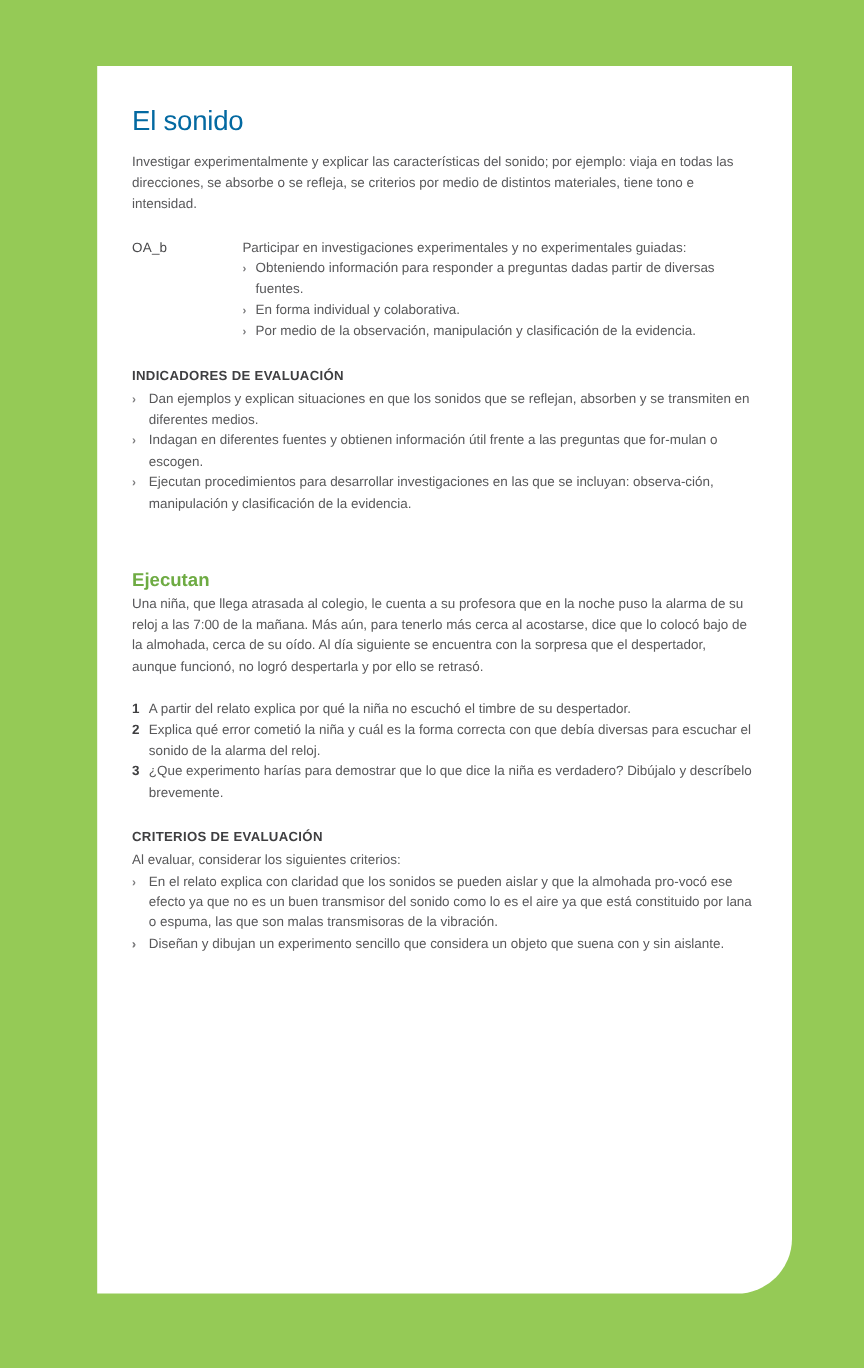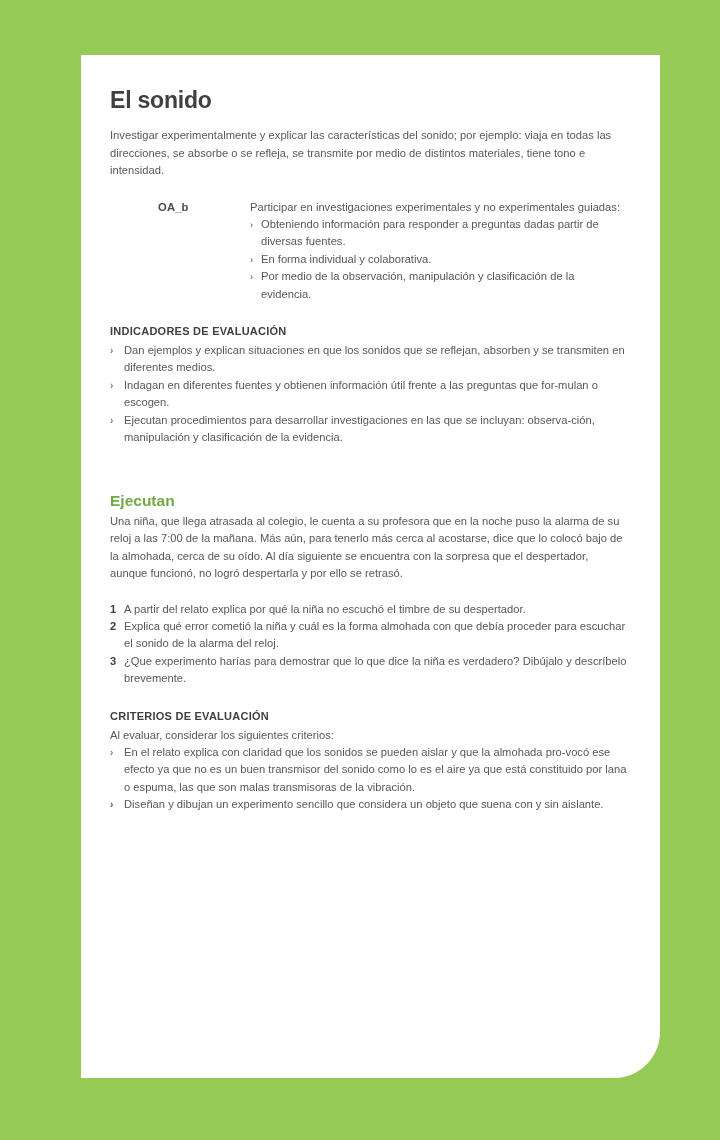--- a/index.html
+++ b/index.html
@@ -27,22 +27,22 @@
   }
   .inner {
     position: absolute;
     left: 29px;
     top: 33px;
     width: 517px;
   }
 
   .doc-title {
     font-size: 23px;
-    font-weight: bold;
-    color: #404040;
+    font-weight: normal;
+    color: #0369a1;
     letter-spacing: -0.2px;
     margin: 0 0 14px 0;
     line-height: 1.1;
   }
 
   .oa-code {
     font-size: 15.5px;
     font-weight: bold;
     color: #6eab43;
     letter-spacing: 0.1px;
@@ -59,27 +59,26 @@
   }
 
   
   .oab-block {
     margin-top: 19px;
     display: flex;
     align-items: flex-start;
   }
   .oab-label {
     font-size: 11.2px;
-    font-weight: bold;
+    font-weight: normal;
     color: #4b4b4d;
     width: 52px;
     flex: 0 0 52px;
     line-height: 17.4px;
     letter-spacing: 0.2px;
-    margin-left: 48px;
   }
   .oab-body {
     flex: 1 1 auto;
     margin-left: 40px;
   }
   .oab-intro {
     font-size: 11.2px;
     color: #58585a;
     line-height: 17.4px;
   }
@@ -170,21 +169,21 @@
   .crit-list li .chev { font-size: 10px; }
 </style>
 </head>
 <body>
 
 <div class="page">
   <div class="inner">
 
     <h1 class="doc-title">El sonido</h1>
 
-    <p class="body-text">Investigar experimentalmente y explicar las características del sonido; por ejemplo: viaja en todas las direcciones, se absorbe o se refleja, se transmite por medio de distintos materiales, tiene tono e intensidad.</p>
+    <p class="body-text">Investigar experimentalmente y explicar las características del sonido; por ejemplo: viaja en todas las direcciones, se absorbe o se refleja, se criterios por medio de distintos materiales, tiene tono e intensidad.</p>
 
     <div class="oab-block">
       <div class="oab-label">OA_b</div>
       <div class="oab-body">
         <div class="oab-intro">Participar en investigaciones experimentales y no experimentales guiadas:</div>
         <ul class="chev-list oab-sub">
           <li><span class="chev">›</span><span>Obteniendo información para responder a preguntas dadas partir de diversas fuentes.</span></li>
           <li><span class="chev">›</span><span>En forma individual y colaborativa.</span></li>
           <li><span class="chev">›</span><span>Por medio de la observación, manipulación y clasificación de la evidencia.</span></li>
         </ul>
@@ -196,21 +195,21 @@
       <li><span class="chev">›</span><span>Dan ejemplos y explican situaciones en que los sonidos que se reflejan, absorben y se transmiten en diferentes medios.</span></li>
       <li><span class="chev">›</span><span>Indagan en diferentes fuentes y obtienen información útil frente a las preguntas que for-mulan o escogen.</span></li>
       <li><span class="chev">›</span><span>Ejecutan procedimientos para desarrollar investigaciones en las que se incluyan: observa-ción, manipulación y clasificación de la evidencia.</span></li>
     </ul>
 
     <h2 class="act-head">Ejecutan</h2>
     <p class="body-text">Una niña, que llega atrasada al colegio, le cuenta a su profesora que en la noche puso la alarma de su reloj a las 7:00 de la mañana. Más aún, para tenerlo más cerca al acostarse, dice que lo colocó bajo de la almohada, cerca de su oído. Al día siguiente se encuentra con la sorpresa que el despertador, aunque funcionó, no logró despertarla y por ello se retrasó.</p>
 
     <ol class="num-list">
       <li><span class="num">1</span><span>A partir del relato explica por qué la niña no escuchó el timbre de su despertador.</span></li>
-      <li><span class="num">2</span><span>Explica qué error cometió la niña y cuál es la forma almohada con que debía proceder para escuchar el sonido de la alarma del reloj.</span></li>
+      <li><span class="num">2</span><span>Explica qué error cometió la niña y cuál es la forma correcta con que debía diversas para escuchar el sonido de la alarma del reloj.</span></li>
       <li><span class="num">3</span><span>¿Que experimento harías para demostrar que lo que dice la niña es verdadero? Dibújalo y descríbelo brevemente.</span></li>
     </ol>
 
     <h3 class="sec-head">CRITERIOS DE EVALUACIÓN</h3>
     <p class="crit-intro">Al evaluar, considerar los siguientes criterios:</p>
     <ul class="chev-list crit-list">
       <li><span class="chev">›</span><span>En el relato explica con claridad que los sonidos se pueden aislar y que la almohada pro-vocó ese efecto ya que no es un buen transmisor del sonido como lo es el aire ya que está constituido por lana o espuma, las que son malas transmisoras de la vibración.</span></li>
       <li><span class="chev">›</span></li>
       <li><span class="chev">›</span><span>Diseñan y dibujan un experimento sencillo que considera un objeto que suena con y sin aislante.</span></li>
     </ul>

